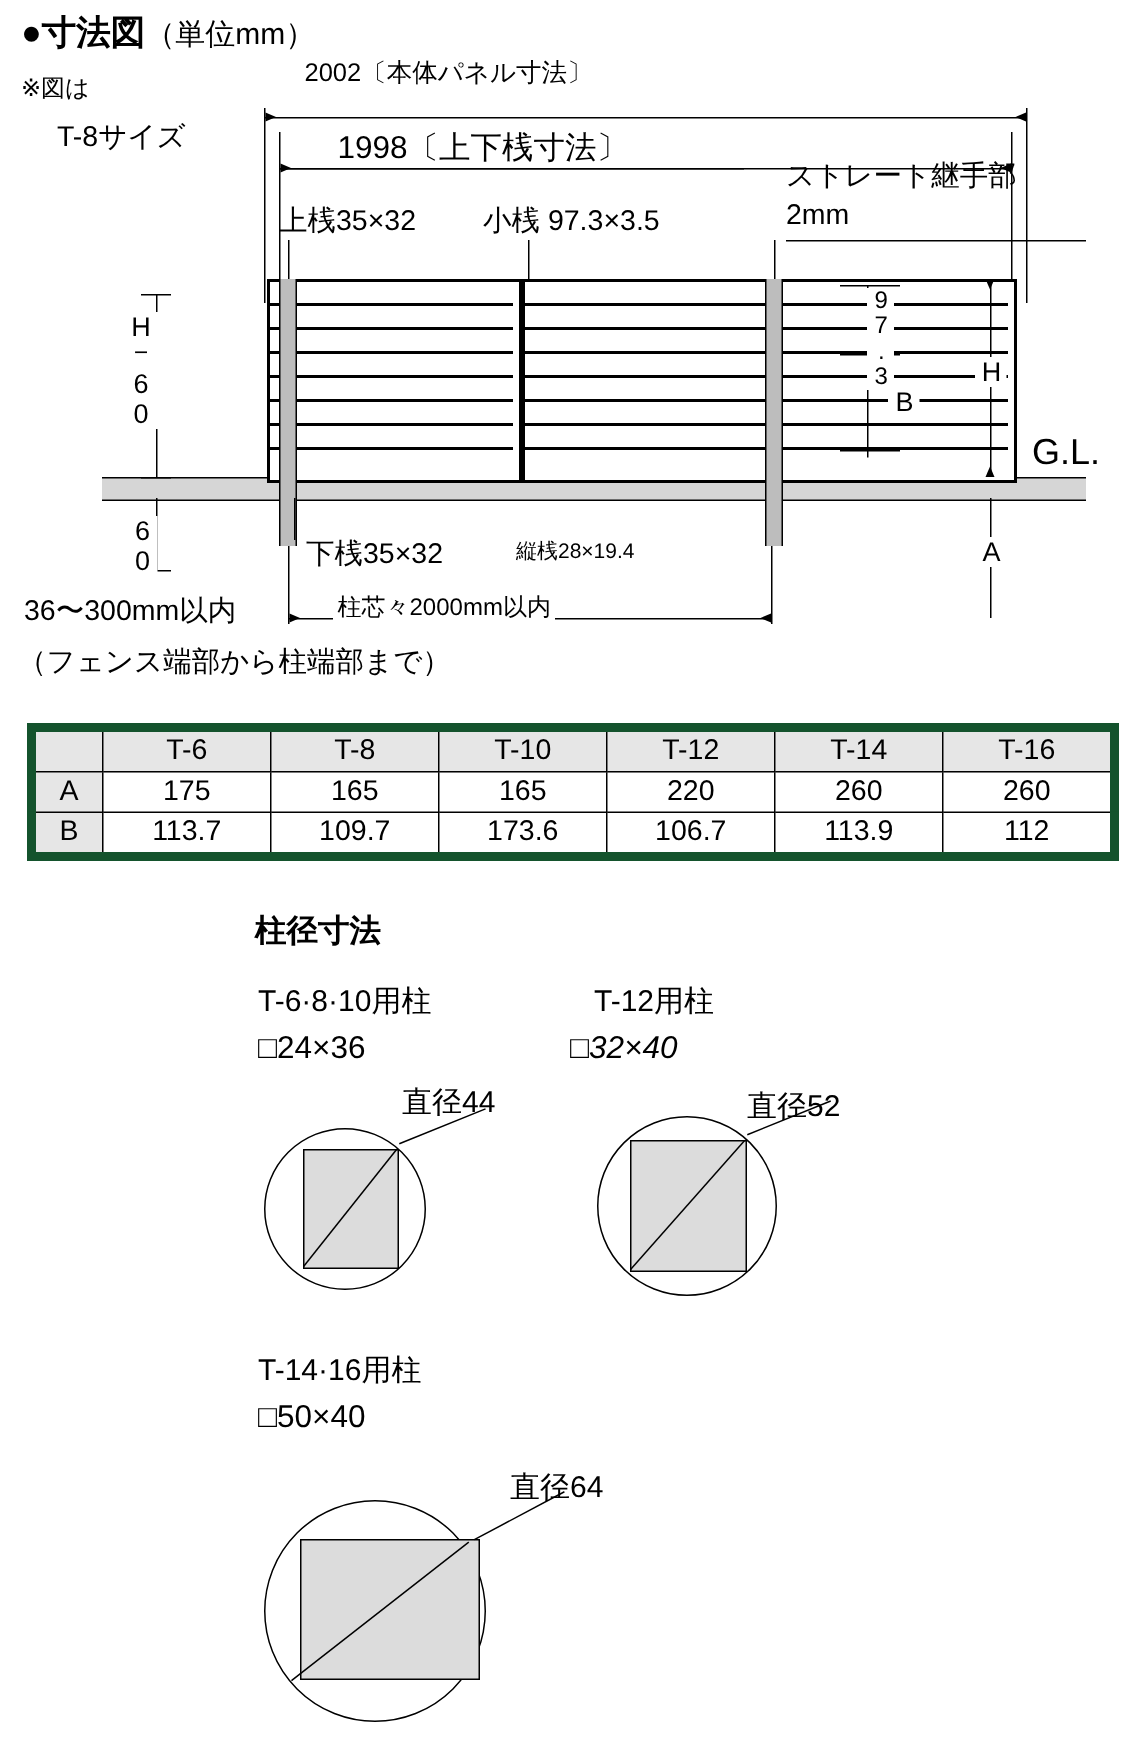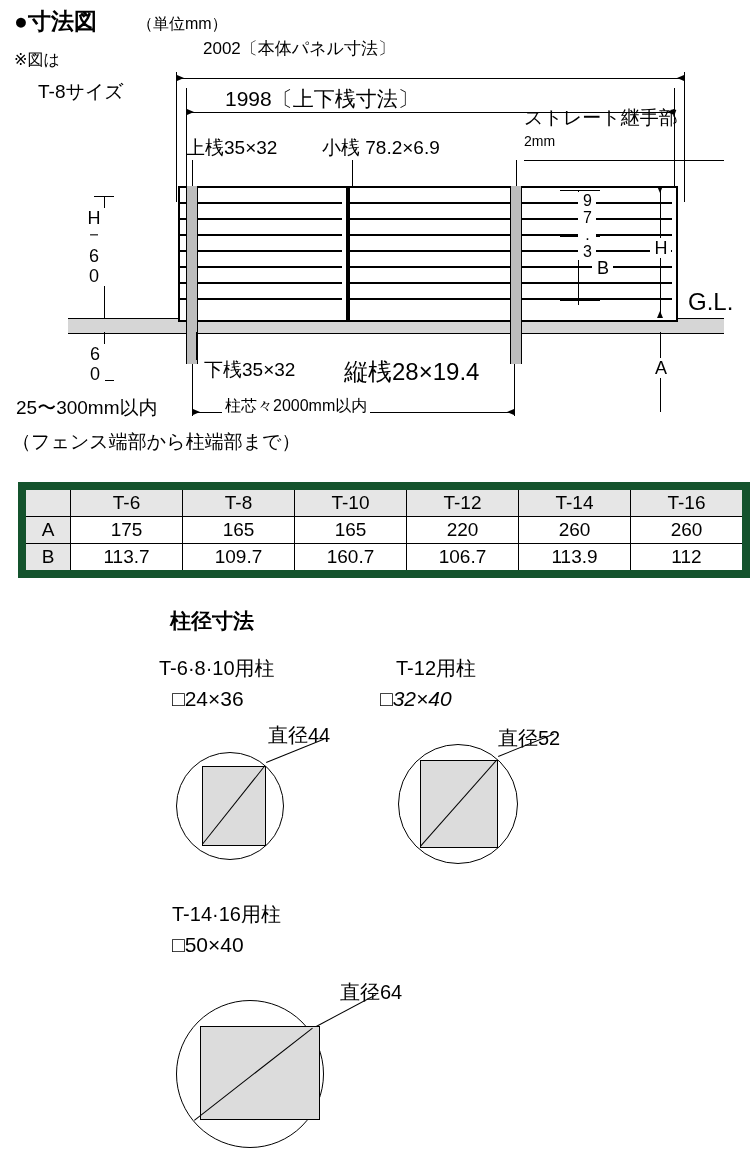--- a/index.html
+++ b/index.html
@@ -9,21 +9,21 @@
     font-family:"Liberation Sans","DejaVu Sans",sans-serif;
     color:#000;
     position:relative;
     overflow:hidden;
   }
   .abs{position:absolute;}
   .t{white-space:nowrap;line-height:1;}
 
   
   #title-row{top:10px;left:14px;font-size:23px;font-weight:bold;}
-  #title-unit{font-size:16px;font-weight:normal;margin-left:40px;}
+  #title-unit{font-size:20px;font-weight:normal;}
   #note-1{top:52px;left:14px;font-size:16px;}
   #note-2{top:82px;left:38px;font-size:19px;}
 
   
   .hline{background:#000;height:1px;}
   .vline{background:#000;width:1px;}
 
   .arrow-l,.arrow-r{position:absolute;width:0;height:0;}
   .arrow-l{border-top:3px solid transparent;border-bottom:3px solid transparent;border-right:7px solid #000;}
   .arrow-r{border-top:3px solid transparent;border-bottom:3px solid transparent;border-left:7px solid #000;}
@@ -45,21 +45,21 @@
     border:1px solid #000;
     font-size:19px;
     text-align:center;
     padding:2px 0;
     font-weight:normal;
   }
   #spec-table thead td{background:#e6e6e6;}
   #spec-table .corner{background:#e6e6e6;width:44px;}
   #spec-table .rowlab{background:#e6e6e6;width:44px;}
   #spec-table td.data{width:111px;}
-  #spec-table{border:8px solid #14532d;}
+  #spec-table{border:6px solid #14532d;}
 
   
   #post-sec-title{top:610px;left:170px;font-size:21px;font-weight:bold;}
   .psub{font-size:20px;}
   .pdim{font-size:21px;}
   .circ{position:absolute;border:1px solid #000;border-radius:50%;background:#fff;}
   .sq{position:absolute;border:1px solid #000;background:#dcdcdc;}
   .diag{position:absolute;background:#000;height:1px;transform-origin:0 0;}
   .leader{position:absolute;background:#000;height:1px;}
   .dia-label{font-size:20px;}
@@ -82,27 +82,27 @@
 
 <div class="abs hline" style="left:186px;top:112px;width:310px;"></div>
 <div class="abs hline" style="left:186px;top:112px;width:488px;"></div>
 <div class="abs vline" style="left:186px;top:88px;height:110px;"></div>
 <div class="abs vline" style="left:674px;top:88px;height:110px;"></div>
 <div class="arrow-r" style="left:187px;top:109px;"></div>
 <div class="arrow-l" style="left:667px;top:109px;"></div>
 <div class="abs t dimtext" style="left:222px;top:88px;font-size:21px;">1998〔上下桟寸法〕</div>
 
 <div class="abs t" style="left:186px;top:138px;font-size:19px;">上桟35×32</div>
-<div class="abs t" style="left:322px;top:138px;font-size:19px;">小桟 78.2×6.9</div>
+<div class="abs t" style="left:322px;top:138px;font-size:19px;">小桟 97.3×3.5</div>
 
 <div class="abs vline" style="left:192px;top:160px;height:32px;"></div>
 <div class="abs vline" style="left:352px;top:160px;height:56px;"></div>
 
 <div class="abs t" style="left:524px;top:108px;font-size:19px;">ストレート継手部</div>
-<div class="abs t" style="left:524px;top:134px;font-size:14px;">2mm</div>
+<div class="abs t" style="left:524px;top:134px;font-size:19px;">2mm</div>
 <div class="abs hline" style="left:524px;top:160px;width:200px;"></div>
 <div class="abs vline" style="left:516px;top:160px;height:30px;"></div>
 
 <div class="abs" id="ground-band"></div>
 <div class="abs t" style="left:688px;top:290px;font-size:24px;">G.L.</div>
 
 <div class="panel" style="left:178px;top:186px;width:166px;height:132px;">
   <div class="slat" style="left:0;top:14px;width:162px;"></div>
   <div class="slat" style="left:0;top:30px;width:162px;"></div>
   <div class="slat" style="left:0;top:46px;width:162px;"></div>
@@ -144,30 +144,30 @@
 <div class="abs hline" style="left:94px;top:196px;width:20px;"></div>
 <div class="abs hline" style="left:94px;top:318px;width:20px;"></div>
 <div class="abs vtext" style="left:82px;top:208px;">H－60</div>
 
 <div class="abs vline" style="left:104px;top:332px;height:48px;"></div>
 <div class="abs hline" style="left:94px;top:380px;width:20px;"></div>
 <div class="abs vtext" style="left:84px;top:344px;">60</div>
 
 <div class="abs vline" style="left:196px;top:332px;height:28px;"></div>
 <div class="abs t" style="left:204px;top:360px;font-size:19px;">下桟35×32</div>
-<div class="abs t" style="left:344px;top:360px;font-size:24px;">縦桟28×19.4</div>
+<div class="abs t" style="left:344px;top:360px;font-size:14px;">縦桟28×19.4</div>
 
 <div class="abs hline" style="left:192px;top:412px;width:322px;"></div>
 <div class="abs vline" style="left:192px;top:364px;height:52px;"></div>
 <div class="abs vline" style="left:514px;top:364px;height:52px;"></div>
 <div class="arrow-r" style="left:193px;top:409px;"></div>
 <div class="arrow-l" style="left:507px;top:409px;"></div>
 <div class="abs t dimtext" style="left:222px;top:398px;font-size:16px;">柱芯々2000mm以内</div>
 
-<div class="abs t" style="left:16px;top:398px;font-size:19px;">25〜300mm以内</div>
+<div class="abs t" style="left:16px;top:398px;font-size:19px;">36〜300mm以内</div>
 <div class="abs t" style="left:12px;top:432px;font-size:19px;">（フェンス端部から柱端部まで）</div>
 
 <table id="spec-table">
   <thead>
     <tr>
       <td class="corner"></td>
       <td class="data">T-6</td>
       <td class="data">T-8</td>
       <td class="data">T-10</td>
       <td class="data">T-12</td>
@@ -182,31 +182,31 @@
       <td class="data">165</td>
       <td class="data">165</td>
       <td class="data">220</td>
       <td class="data">260</td>
       <td class="data">260</td>
     </tr>
     <tr>
       <td class="rowlab">B</td>
       <td class="data">113.7</td>
       <td class="data">109.7</td>
-      <td class="data">160.7</td>
+      <td class="data">173.6</td>
       <td class="data">106.7</td>
       <td class="data">113.9</td>
       <td class="data">112</td>
     </tr>
   </tbody>
 </table>
 
 <div class="abs t" id="post-sec-title">柱径寸法</div>
 
-<div class="abs t psub" style="left:159px;top:658px;">T-6·8·10用柱</div>
+<div class="abs t psub" style="left:172px;top:658px;">T-6·8·10用柱</div>
 <div class="abs t pdim" style="left:172px;top:688px;">□24×36</div>
 <div class="circ" style="left:176px;top:752px;width:106px;height:106px;"></div>
 <div class="sq" style="left:202px;top:766px;width:62px;height:78px;"></div>
 <div class="diag" style="left:202px;top:844px;width:100px;transform:rotate(-51.5deg);"></div>
 <div class="abs leader" style="left:266px;top:762px;width:62px;transform:rotate(-22deg);transform-origin:0 0;"></div>
 <div class="abs t dia-label" style="left:268px;top:725px;">直径44</div>
 
 <div class="abs t psub" style="left:396px;top:658px;">T-12用柱</div>
 <div class="abs t pdim" style="left:380px;top:688px;font-style:italic;">□32×40</div>
 <div class="circ" style="left:398px;top:744px;width:118px;height:118px;"></div>

